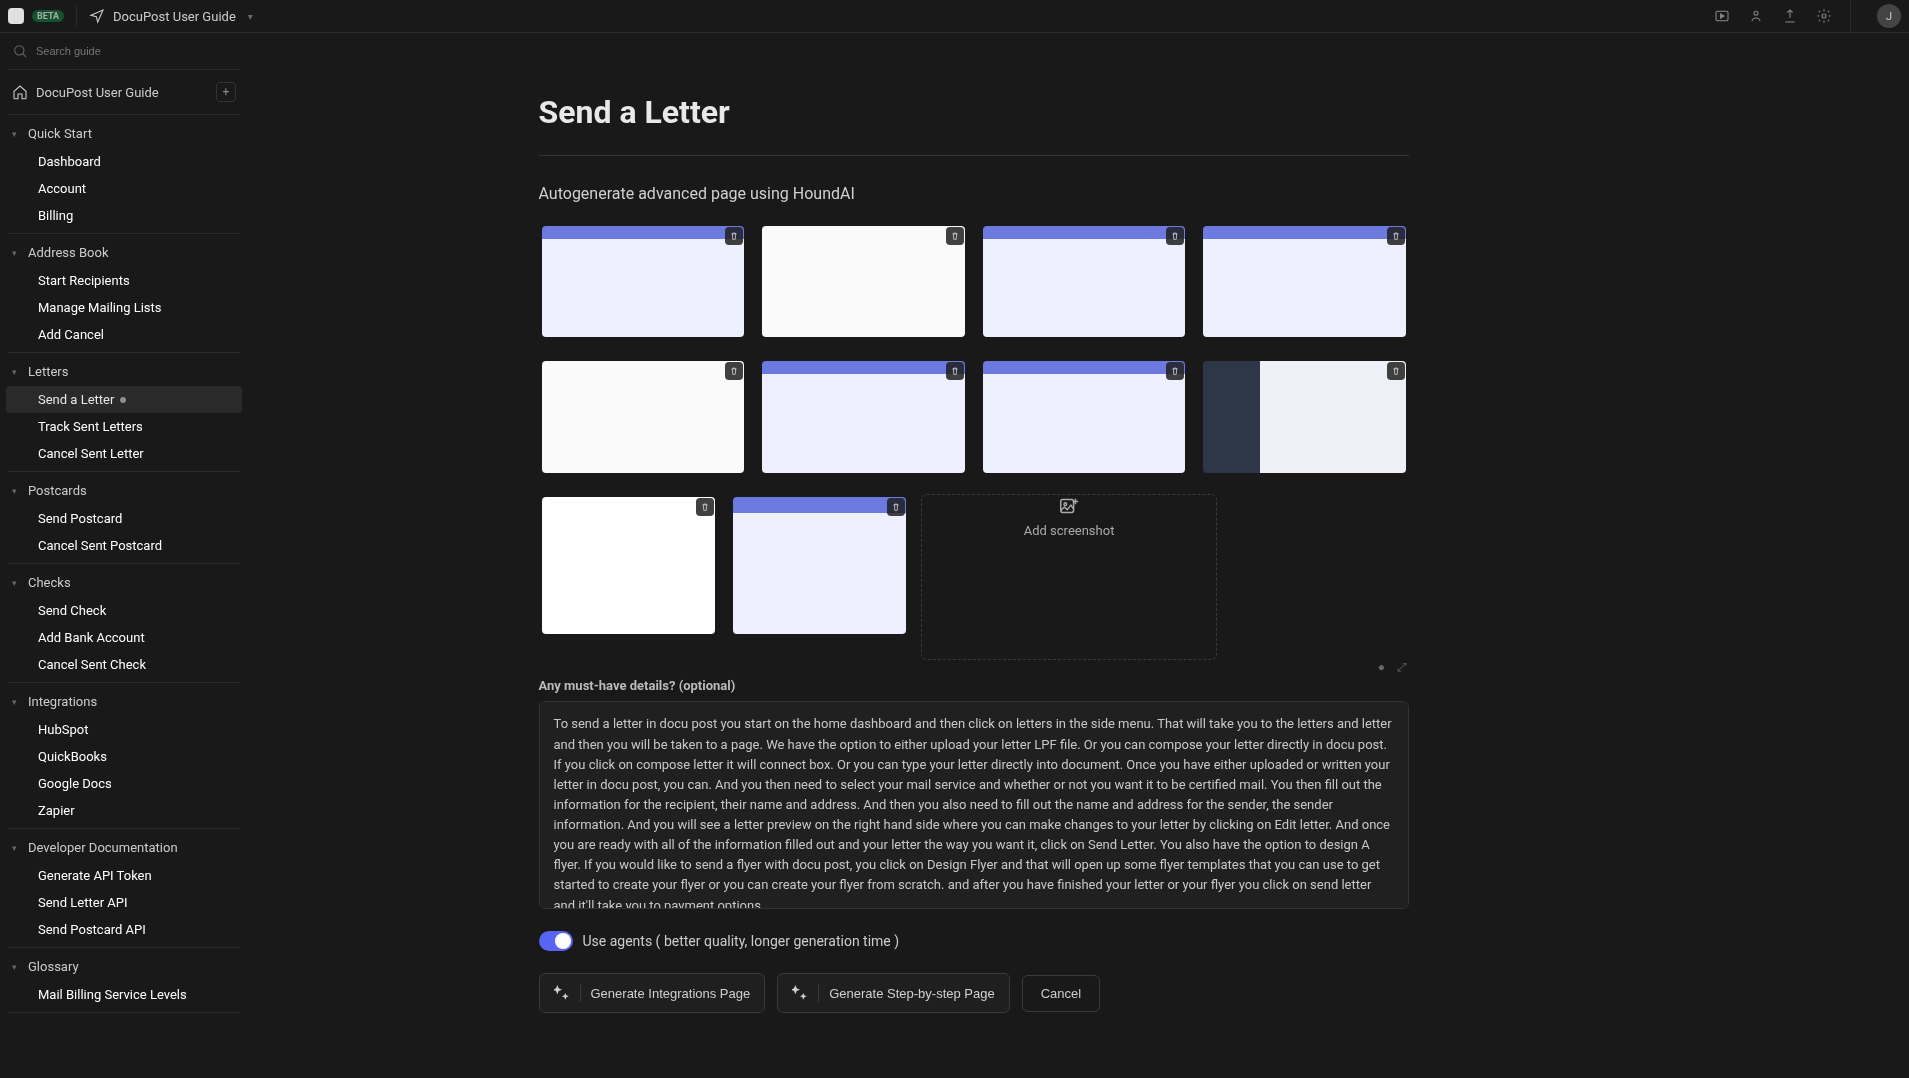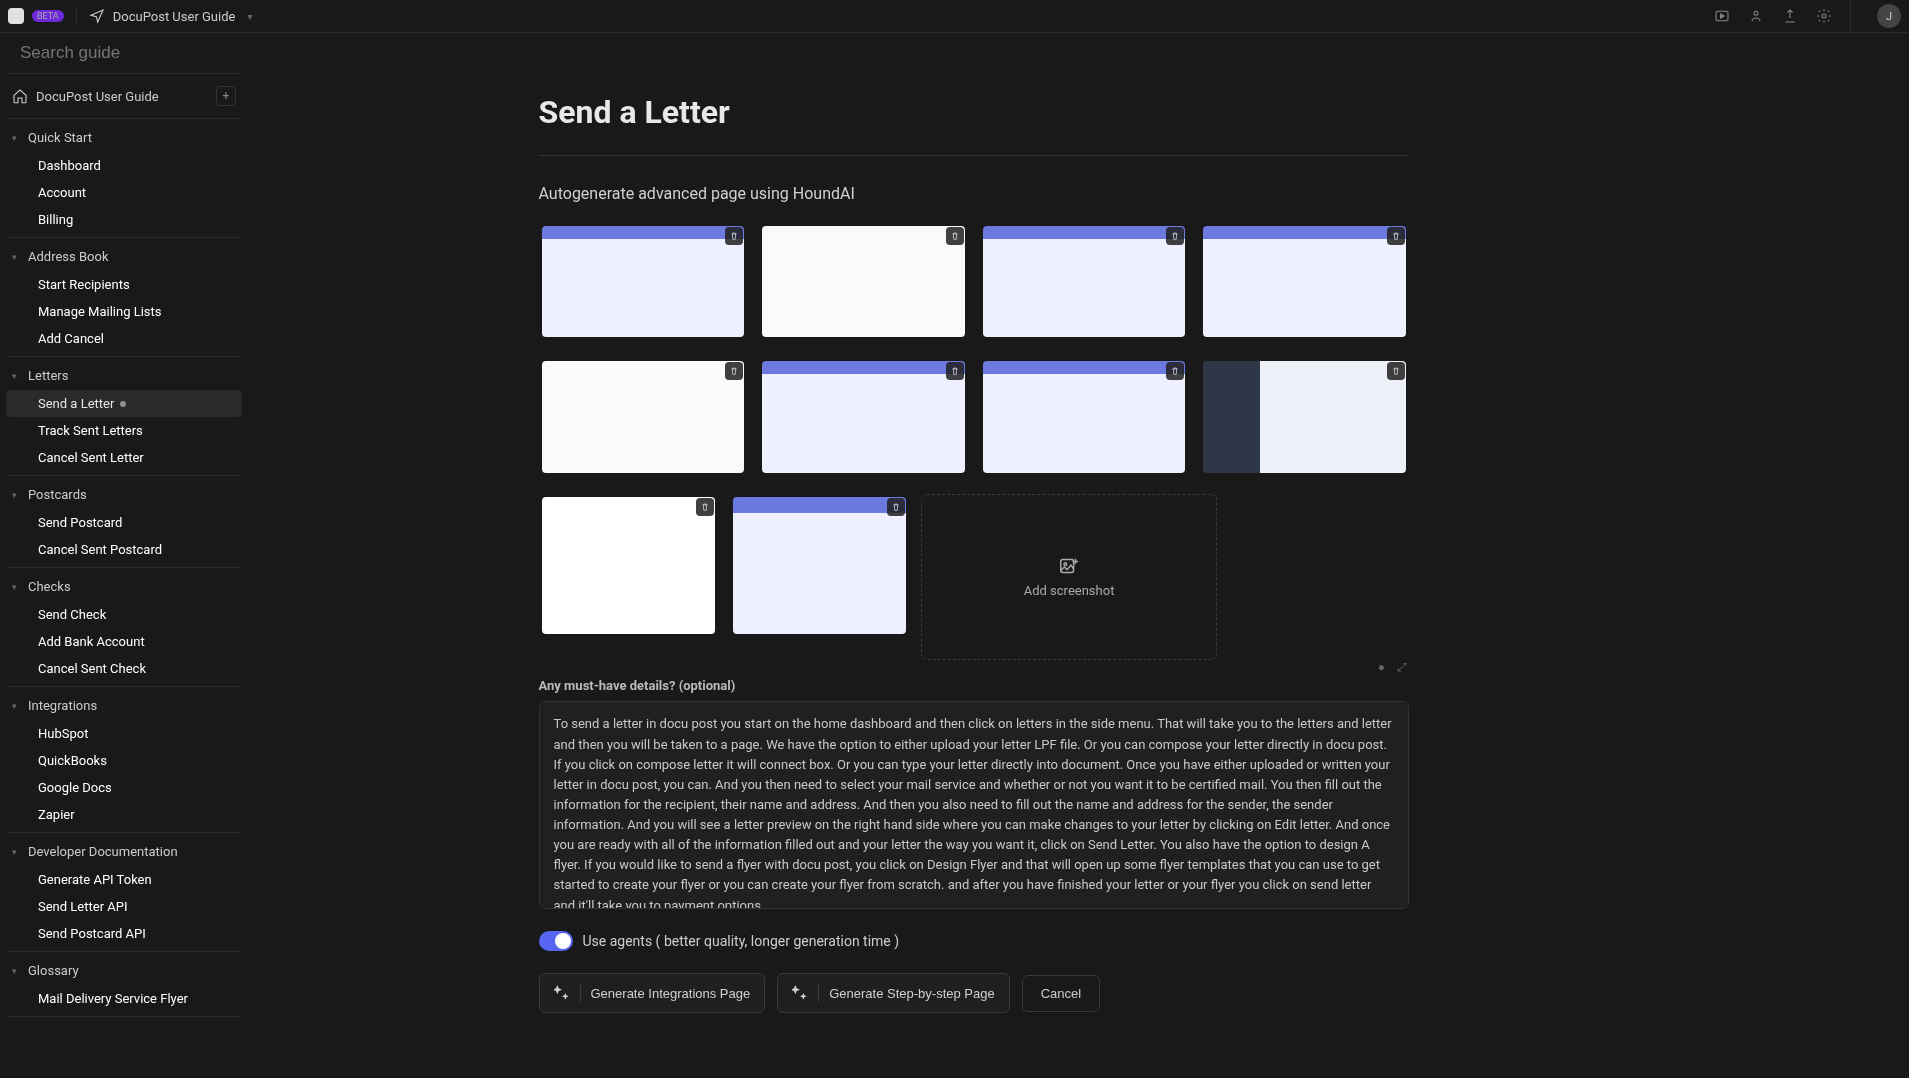--- a/index.html
+++ b/index.html
@@ -3,36 +3,36 @@
 <meta charset="utf-8">
 <style>
 * { box-sizing: border-box; margin: 0; padding: 0; }
 html, body { height: 100%; font-family: -apple-system, BlinkMacSystemFont, "Segoe UI", Roboto, sans-serif; background: #191919; color: #e0e0e0; overflow: hidden; }
 .app { display: flex; flex-direction: column; height: 100vh; }
 
 
 .topbar { height: 33px; display: flex; align-items: center; border-bottom: 1px solid #2a2a2a; padding: 0 8px; justify-content: space-between; }
 .topbar-left { display: flex; align-items: center; gap: 8px; }
 .logo-badge { width: 16px; height: 16px; background: #e0e0e0; border-radius: 4px; }
-.beta-pill { font-size: 9px; background: #6d28d9; color: #aaa; padding: 1px 5px; border-radius: 6px; font-weight: 400; }
+.beta-pill { font-size: 9px; background: #14532d; color: #aaa; padding: 1px 5px; border-radius: 6px; font-weight: 700; }
 .divider-v { width: 1px; height: 20px; background: #2a2a2a; margin: 0 4px; }
 .topbar-title { font-size: 13px; color: #ccc; display: flex; align-items: center; gap: 8px; }
 .chevron { color: #666; font-size: 10px; margin-left: 4px; }
 .topbar-right { display: flex; align-items: center; gap: 18px; color: #888; }
 .topbar-right .icon { width: 16px; height: 16px; display: inline-flex; align-items: center; justify-content: center; }
 .avatar { width: 24px; height: 24px; border-radius: 50%; background: #444; color: #ccc; font-size: 11px; display: flex; align-items: center; justify-content: center; margin-left: 8px; }
 .divider-v2 { width: 1px; height: 33px; background: #2a2a2a; }
 
 
 .body { flex: 1; display: flex; min-height: 0; }
 
 
 .sidebar { width: 248px; display: flex; flex-direction: column; background: #191919; }
 .search-row { display: flex; align-items: center; gap: 8px; padding: 10px 12px; color: #666; font-size: 13px; }
-.search-input { background: transparent; border: none; outline: none; color: #f0abfc; font-size: 17px; flex: 1; }
+.search-input { background: transparent; border: none; outline: none; color: #f0abfc; font-size: 11px; flex: 1; }
 .sidebar-divider { height: 1px; background: #2a2a2a; margin: 0 8px; }
 .tree { flex: 1; overflow-y: auto; padding: 4px 6px 20px 6px; }
 .tree::-webkit-scrollbar { width: 6px; }
 .tree::-webkit-scrollbar-thumb { background: #333; border-radius: 3px; }
 .root-row { display: flex; align-items: center; justify-content: space-between; padding: 8px 6px; font-size: 13px; color: #ccc; }
 .root-row .left { display: flex; align-items: center; gap: 8px; }
 .add-btn { width: 20px; height: 20px; border: 1px solid #333; border-radius: 4px; display: flex; align-items: center; justify-content: center; font-size: 12px; color: #888; }
 .group-header { display: flex; align-items: center; gap: 6px; padding: 7px 6px; font-size: 13px; color: #ccc; cursor: pointer; }
 .group-header .caret { font-size: 9px; color: #666; width: 10px; }
 .item { display: flex; align-items: center; padding: 6px 6px 6px 32px; font-size: 13px; color: #ffffff; border-radius: 4px; cursor: pointer; }
@@ -53,21 +53,21 @@
 .shots-grid { display: grid; grid-template-columns: repeat(4, 1fr); gap: 12px; margin-bottom: 18px; }
 .shot { position: relative; border-radius: 6px; overflow: hidden; aspect-ratio: 16/9; }
 .shot-inner { position: absolute; inset: 3px; background: #f4f4f8; border-radius: 4px; }
 .shot-inner.blue { background: linear-gradient(180deg, #6c7ae0 0%, #6c7ae0 12%, #eef0ff 12%, #eef0ff 100%); }
 .shot-inner.white { background: #fafafa; }
 .shot-inner.split { background: linear-gradient(90deg, #2d3748 0%, #2d3748 28%, #edf0f7 28%); }
 .shot-inner.tall { background: #fff; }
 .shot-del { position: absolute; top: 4px; right: 4px; width: 18px; height: 18px; background: rgba(30,30,30,0.85); border-radius: 4px; display: flex; align-items: center; justify-content: center; color: #ccc; font-size: 10px; cursor: pointer; }
 .shot.tall-shot { aspect-ratio: 5/4; }
 .shots-row2 { display: grid; grid-template-columns: repeat(4, 1fr); gap: 12px; margin-bottom: 18px; }
-.add-shot { border: 1px dashed #3a3a3a; border-radius: 6px; display: flex; flex-direction: column; align-items: center; justify-content: center; gap: 6px; color: #aaa; font-size: 13px; cursor: pointer; aspect-ratio: 16/9; }
+.add-shot { border: 1px dashed #3a3a3a; border-radius: 6px; display: flex; flex-direction: column; align-items: center; gap: 6px; color: #aaa; font-size: 13px; cursor: pointer; aspect-ratio: 16/9; }
 .add-shot svg { color: #aaa; }
 
 .field-label { font-size: 13px; color: #bbb; margin: 8px 0 8px 0; font-weight: bold; }
 .textarea-wrap { position: relative; }
 .details-textarea { width: 100%; min-height: 208px; background: #202020; border: 1px solid #333; border-radius: 6px; padding: 12px 14px; color: #c8c8c8; font-size: 13px; line-height: 1.55; resize: none; font-family: inherit; }
 .ta-icons { position: absolute; top: -18px; right: 2px; display: flex; gap: 12px; color: #666; font-size: 12px; }
 
 .toggle-row { display: flex; align-items: center; gap: 10px; margin: 18px 0 22px 0; font-size: 14px; color: #ccc; }
 .toggle { width: 34px; height: 20px; background: #5865f2; border-radius: 10px; position: relative; cursor: pointer; }
 .toggle::after { content: ""; position: absolute; right: 2px; top: 2px; width: 16px; height: 16px; background: #fff; border-radius: 50%; }
@@ -245,21 +245,21 @@
           </div>
           <div class="item">
             <span>Send Postcard API</span>
           </div>
           <div class="section-gap"></div>
           <div class="group-header">
             <span class="caret">▾</span>
             <span>Glossary</span>
           </div>
           <div class="item">
-            <span>Mail Delivery Service Flyer</span>
+            <span>Mail Billing Service Levels</span>
           </div>
           <div class="section-gap"></div>
         </div>
     </div>
 
     <div class="main">
       <div class="content">
         <h1 class="page-title">Send a Letter</h1>
         <div class="title-underline"></div>
         <div class="autogen-label">Autogenerate advanced page using HoundAI</div>

